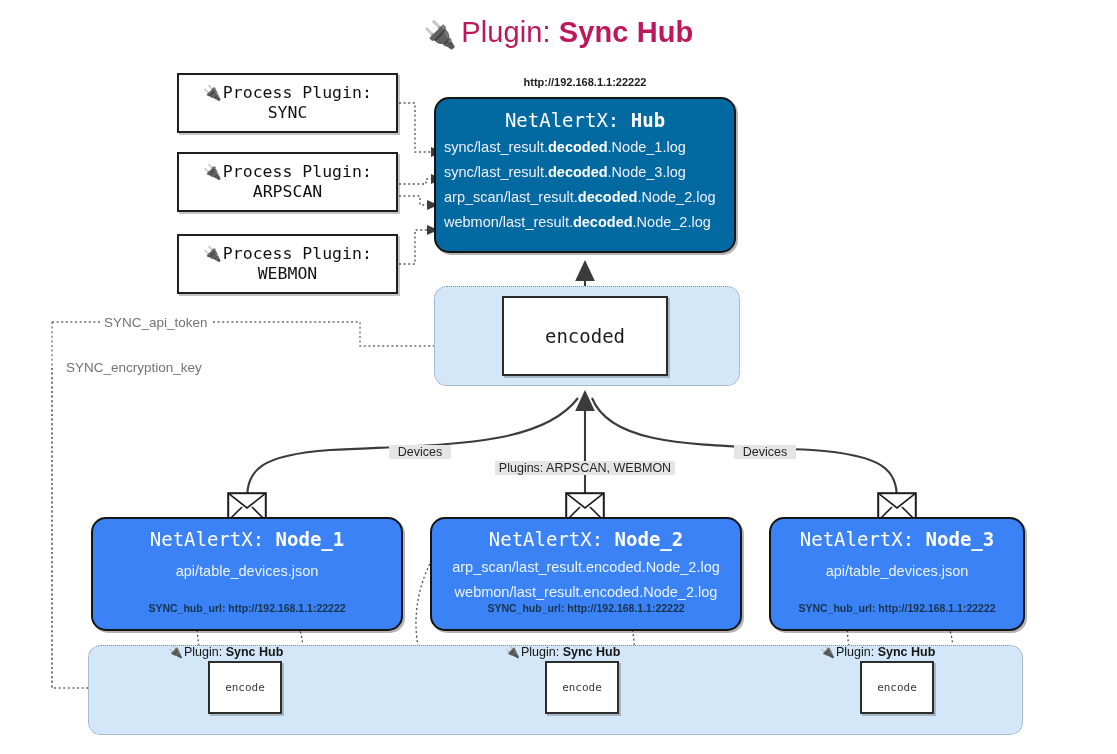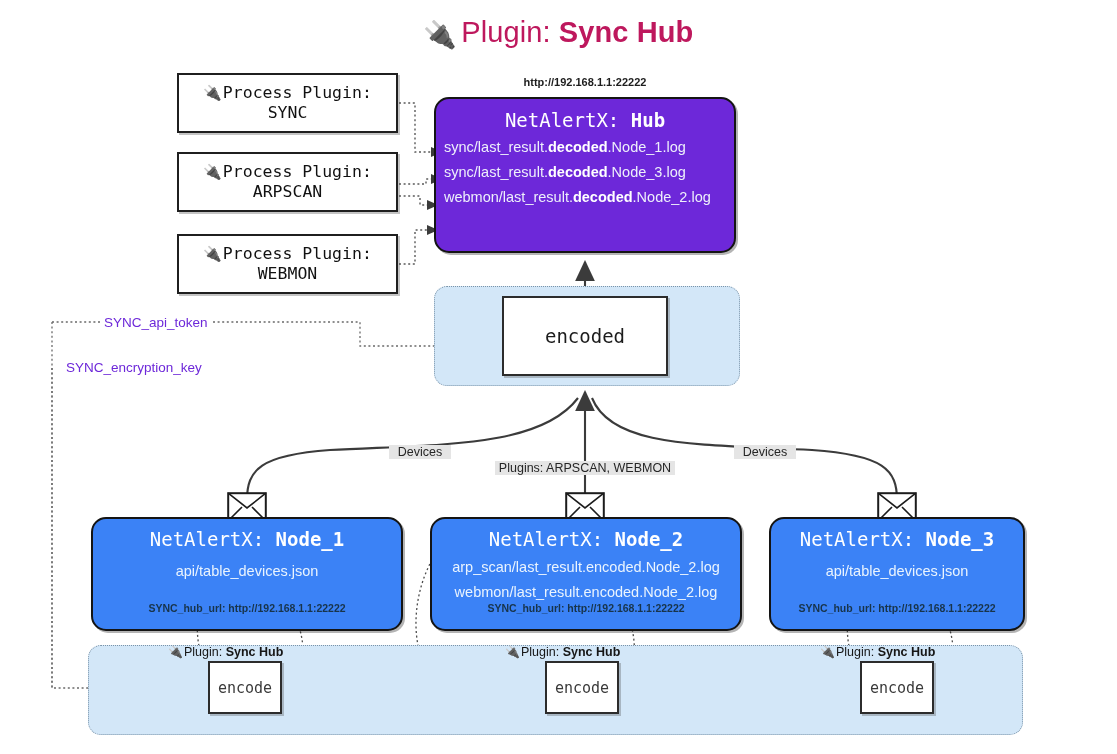--- a/index.html
+++ b/index.html
@@ -29,21 +29,21 @@
   .pbox .l1 .plug{font-family:"DejaVu Sans",sans-serif;font-size:15px;margin-right:1px;}
   .pbox .l2{white-space:nowrap;}
 
   
   #hub-url{
     left:445px;top:76px;width:280px;text-align:center;
     font-size:11px;font-weight:700;color:#1d1d1d;white-space:nowrap;
   }
   #hub{
     left:434px;top:97px;width:302px;height:156px;
-    background:#6d28d9;border:2.5px solid #141414;border-radius:15px;
+    background:#0369a1;border:2.5px solid #141414;border-radius:15px;
     box-shadow:2px 2px 0 rgba(40,40,40,.35);
     padding-top:10px;
   }
   #hub .hub-title{
     text-align:center;font-family:"DejaVu Sans Mono","Liberation Mono",monospace;
     font-size:19px;color:#ffffff;white-space:nowrap;margin-bottom:4px;
   }
   #hub .hub-title b{font-weight:700;}
   #hub .hub-title span{font-weight:400;}
   .hubline{
@@ -94,31 +94,31 @@
 
   
   #band{
     left:88px;top:645px;width:935px;height:90px;
     background:#d3e7f8;border:1.6px dotted #7a93a8;border-radius:13px;
   }
   .enc-box{
     width:74px;height:53px;background:#ffffff;border:2.2px solid #2c2c2c;
     box-shadow:2px 2px 0 rgba(70,70,70,.30);
     display:flex;align-items:center;justify-content:center;
-    font-family:"DejaVu Sans Mono","Liberation Mono",monospace;font-size:15px;color:#3a3a3a;
+    font-family:"DejaVu Sans Mono","Liberation Mono",monospace;font-size:11px;color:#3a3a3a;
   }
   .enc-cap{
     font-size:12.5px;color:#161616;white-space:nowrap;
   }
   .enc-cap b{font-weight:700;}
   .enc-cap .plug{font-size:12px;margin-right:1px;}
 
   
   .secret-label{
-    font-size:13.5px;color:#6d28d9;white-space:nowrap;background:#ffffff;padding:0 4px;
+    font-size:13.5px;color:#737373;white-space:nowrap;background:#ffffff;padding:0 4px;
   }
 
   svg.overlay{position:absolute;left:0;top:0;width:1117px;height:754px;pointer-events:none;}
 </style>
 </head>
 <body>
 
 <div id="stage">
 
   <div class="abs" id="title">
@@ -195,20 +195,21 @@
   </div>
 
   <div class="abs" id="hub-url">http://192.168.1.1:22222</div>
 
   <div class="abs" id="hub">
     <div class="hub-title">
       <span>NetAlertX: </span><b>Hub</b>
     </div>
     <div class="hubline"><span>sync/last_result.</span><b>decoded</b><span>.Node_1.log</span></div>
     <div class="hubline"><span>sync/last_result.</span><b>decoded</b><span>.Node_3.log</span></div>
+    <div class="hubline"><span>arp_scan/last_result.</span><b>decoded</b><span>.Node_2.log</span></div>
     <div class="hubline"><span>webmon/last_result.</span><b>decoded</b><span>.Node_2.log</span></div>
   </div>
 
   <div class="abs" id="decode-wrap"></div>
   <div class="abs" id="decode">encoded</div>
 
   <div class="abs secret-label" style="left:100px;top:315px;">SYNC_api_token</div>
   <div class="abs secret-label" style="left:62px;top:360px;">SYNC_encryption_key</div>
 
   <div class="abs edge-label" style="left:389px;top:445px;width:62px;">Devices</div>

